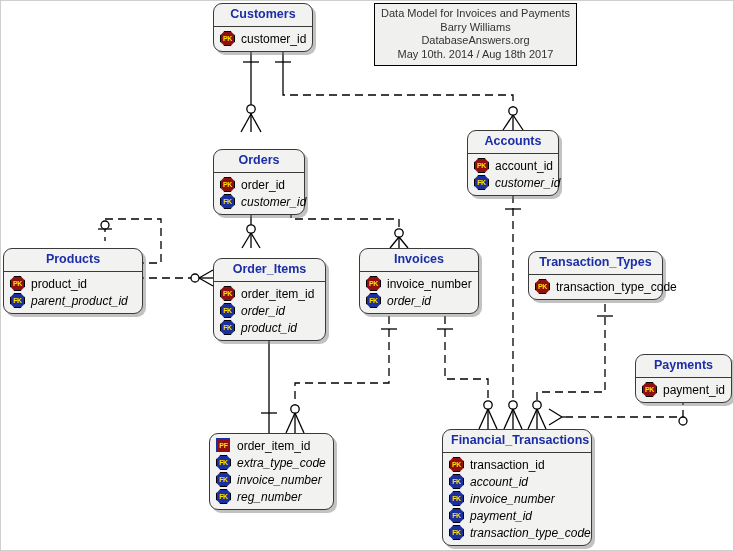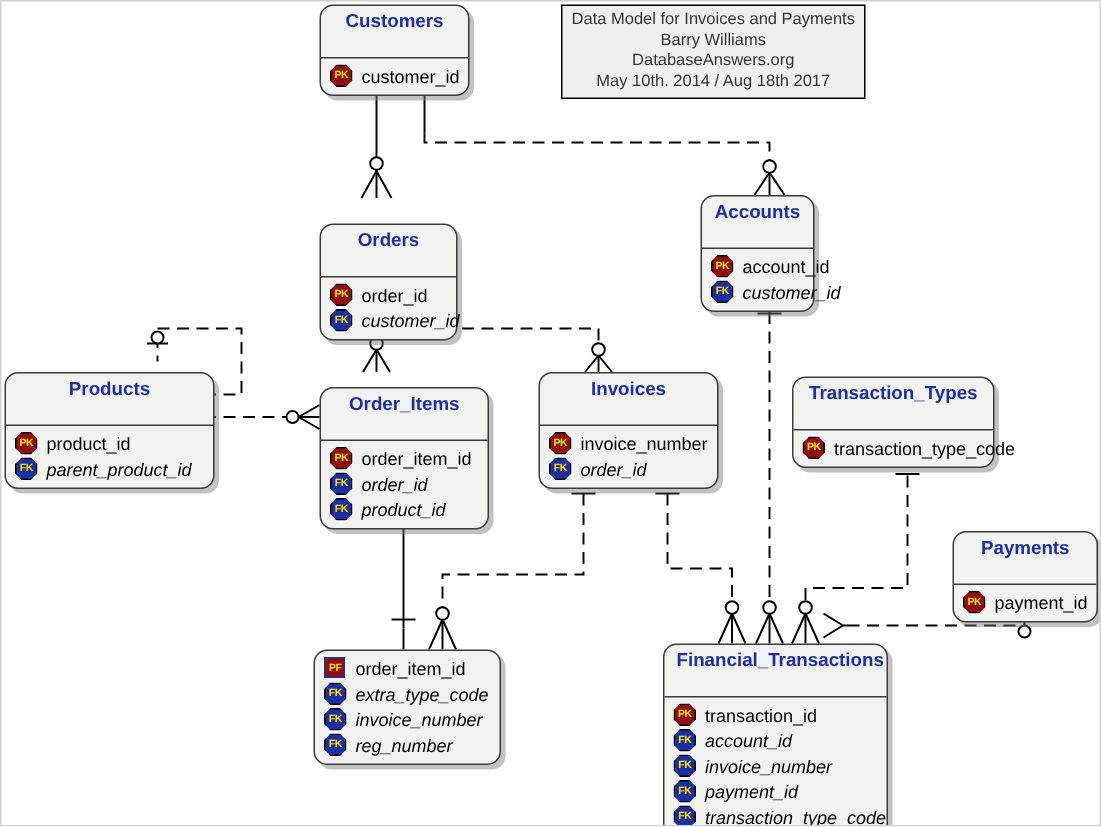--- a/index.html
+++ b/index.html
@@ -50,21 +50,21 @@
     border-radius: 9px;
     box-sizing: border-box;
     box-shadow: 3px 3px 0 rgba(120,120,120,0.45);
     z-index: 10;
   }
   .entity-name {
     text-align: center;
     font-size: 12.5px;
     font-weight: bold;
     color: #1b2ea8;
-    padding: 3px 8px 17px 8px;
+    padding: 3px 8px 5px 8px;
     border-bottom: 1.4px solid #3a3a3a;
     white-space: nowrap;
   }
   .attr-list {
     padding: 3px 24px 4px 6px;
   }
   .attr {
     display: flex;
     align-items: center;
     height: 17px;
@@ -278,21 +278,21 @@
       <div class="attr fk">
         <span class="badge oct-fk">
             <span class="shape"></span>
             <span class="glyph">FK</span>
           </span>
         <span class="attr-label">customer_id</span>
       </div>
     </div>
   </div>
 
-  <div class="entity" style="left:466px; top:129px; width:76px;">
+  <div class="entity" style="left:466px; top:129px; width:92px;">
     <div class="entity-name">Accounts</div>
     <div class="attr-list">
       <div class="attr pk">
         <span class="badge oct-pk">
             <span class="shape"></span>
             <span class="glyph">PK</span>
           </span>
         <span class="attr-label">account_id</span>
       </div>
       <div class="attr fk">

